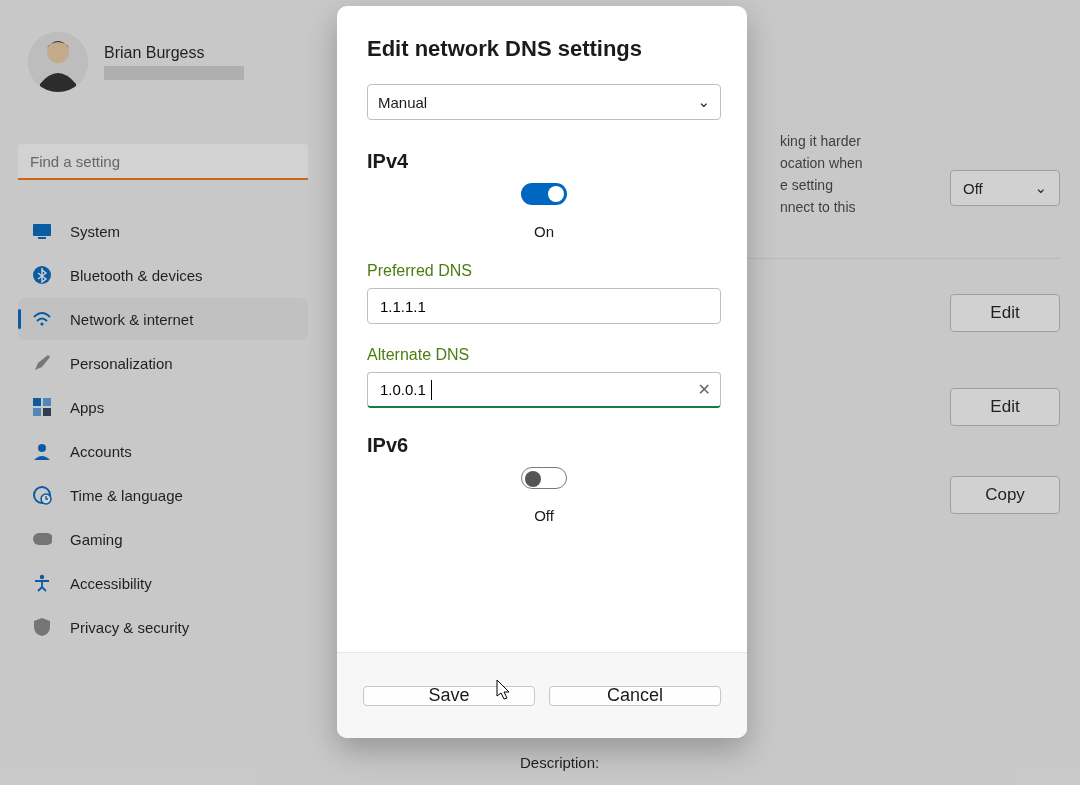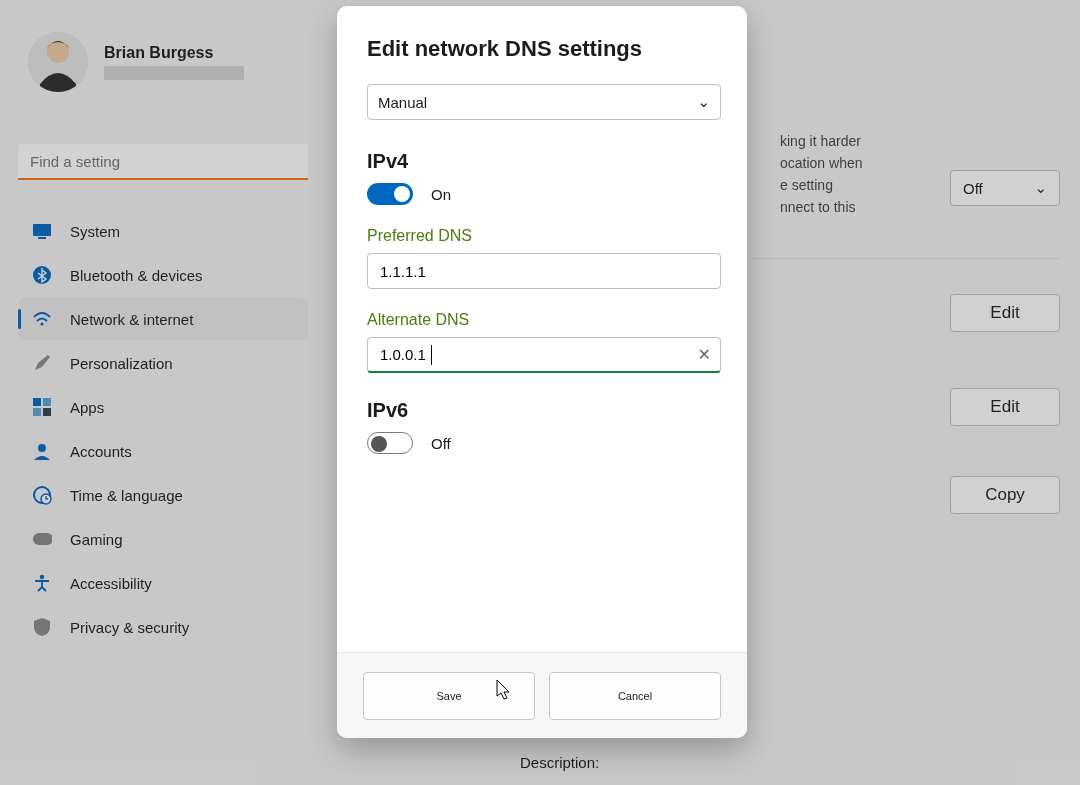--- a/index.html
+++ b/index.html
@@ -4,21 +4,21 @@
 <style>
   * { box-sizing: border-box; }
   html, body { margin:0; padding:0; width:1080px; height:785px; font-family:"Segoe UI", Arial, sans-serif; background:#f3f3f3; color:#1b1b1b; overflow:hidden; }
   .app { position:relative; width:100%; height:100%; }
   .content { position:absolute; inset:0; }
   .scrim { position:absolute; inset:0; background:rgba(50,50,50,0.22); z-index:10; }
 
   
   .profile { position:absolute; left:28px; top:32px; display:flex; align-items:center; gap:16px; }
   .avatar { width:60px; height:60px; border-radius:50%; background:#d9d9d9; display:flex; align-items:center; justify-content:center; overflow:hidden; }
-  .username { font-weight:700; font-size:16px; }
+  .username { font-weight:400; font-size:16px; }
   .user-sub { width:140px; height:14px; background:#d2d2d2; margin-top:4px; }
 
   .search { position:absolute; left:18px; top:144px; width:290px; height:36px; border:none; border-bottom:2px solid #f97316; background:#fff; padding:0 12px; font-size:15px; border-radius:4px 4px 0 0; }
 
   .nav { position:absolute; left:18px; top:210px; width:290px; display:flex; flex-direction:column; gap:2px; }
   .nav-item { display:flex; align-items:center; height:42px; border-radius:6px; padding:0 14px; gap:18px; font-size:15px; cursor:default; position:relative; }
   .nav-item.active { background:#eaeaea; }
   .nav-item.active::before { content:""; position:absolute; left:0; top:11px; bottom:11px; width:3px; background:#0067c0; border-radius:2px; }
   .nav-icon { width:20px; height:20px; display:flex; align-items:center; justify-content:center; flex-shrink:0; }
 
@@ -30,36 +30,36 @@
   .side-btn { position:absolute; right:20px; width:110px; height:38px; border:1px solid #bfbfbf; border-radius:4px; background:#fefefe; font-size:17px; display:flex; align-items:center; justify-content:center; }
   .description-label { position:absolute; left:520px; top:754px; font-size:15px; }
   .divider { position:absolute; left:430px; top:258px; right:20px; height:1px; background:#e1e1e1; }
 
   
   .modal { position:absolute; left:337px; top:6px; width:410px; height:732px; background:#fff; border-radius:10px; box-shadow:0 12px 30px rgba(0,0,0,0.25); z-index:20; display:flex; flex-direction:column; }
   .modal-body { padding:30px 26px 0 30px; flex:1; }
   .modal-title { font-size:22px; font-weight:600; margin-bottom:22px; }
   .dropdown { height:36px; border:1px solid #bfbfbf; border-radius:4px; display:flex; align-items:center; justify-content:space-between; padding:0 10px; font-size:15px; margin-bottom:30px; }
   .section-h { font-size:20px; font-weight:600; margin:4px 0 10px 0; }
-  .toggle-row { display:flex; align-items:center; gap:18px; margin-bottom:22px; }
+  .toggle-row { display:flex; align-items:center; gap:18px; margin-bottom:22px;flex-direction:column; }
   .toggle { width:46px; height:22px; border-radius:11px; position:relative; }
   .toggle.on { background:#0067c0; }
   .toggle.off { background:#fff; border:1px solid #7a7a7a; }
   .knob { position:absolute; top:3px; width:16px; height:16px; border-radius:50%; }
   .toggle.on .knob { right:3px; background:#fff; }
   .toggle.off .knob { left:3px; background:#555; }
   .toggle-label { font-size:15px; }
   .field-label { font-size:16px; color:#4d7c0f; margin-bottom:8px; }
   .text-input { width:100%; height:36px; border:1px solid #bfbfbf; border-radius:4px; padding:16px 12px; font-size:15px; outline:none; margin-bottom:22px; }
   .text-input.focused { border-bottom:2px solid #15803d; padding-right:34px; }
   .input-wrap { position:relative; }
   .clear-x { position:absolute; right:10px; top:8px; font-size:16px; color:#666; }
   .cursor-bar { position:absolute; left:64px; top:8px; width:1px; height:20px; background:#000; }
   .modal-footer { height:86px; border-top:1px solid #e6e6e6; background:#f7f7f7; display:flex; align-items:center; justify-content:center; gap:14px; border-radius:0 0 10px 10px; }
-  .footer-btn { width:172px; height:48px; border:1px solid #c6c6c6; border-radius:4px; background:#fefefe; font-size:11px; display:flex; align-items:center; justify-content:center; }
+  .footer-btn { width:172px; height:20px; border:1px solid #c6c6c6; border-radius:4px; background:#fefefe; font-size:18px; display:flex; align-items:center; justify-content:center; }
 
   .cursor-arrow { position:absolute; z-index:40; left:496px; top:679px; }
 </style>
 </head>
 <body>
 
 <div class="app">
   <div class="content">
 
     <div class="profile">

